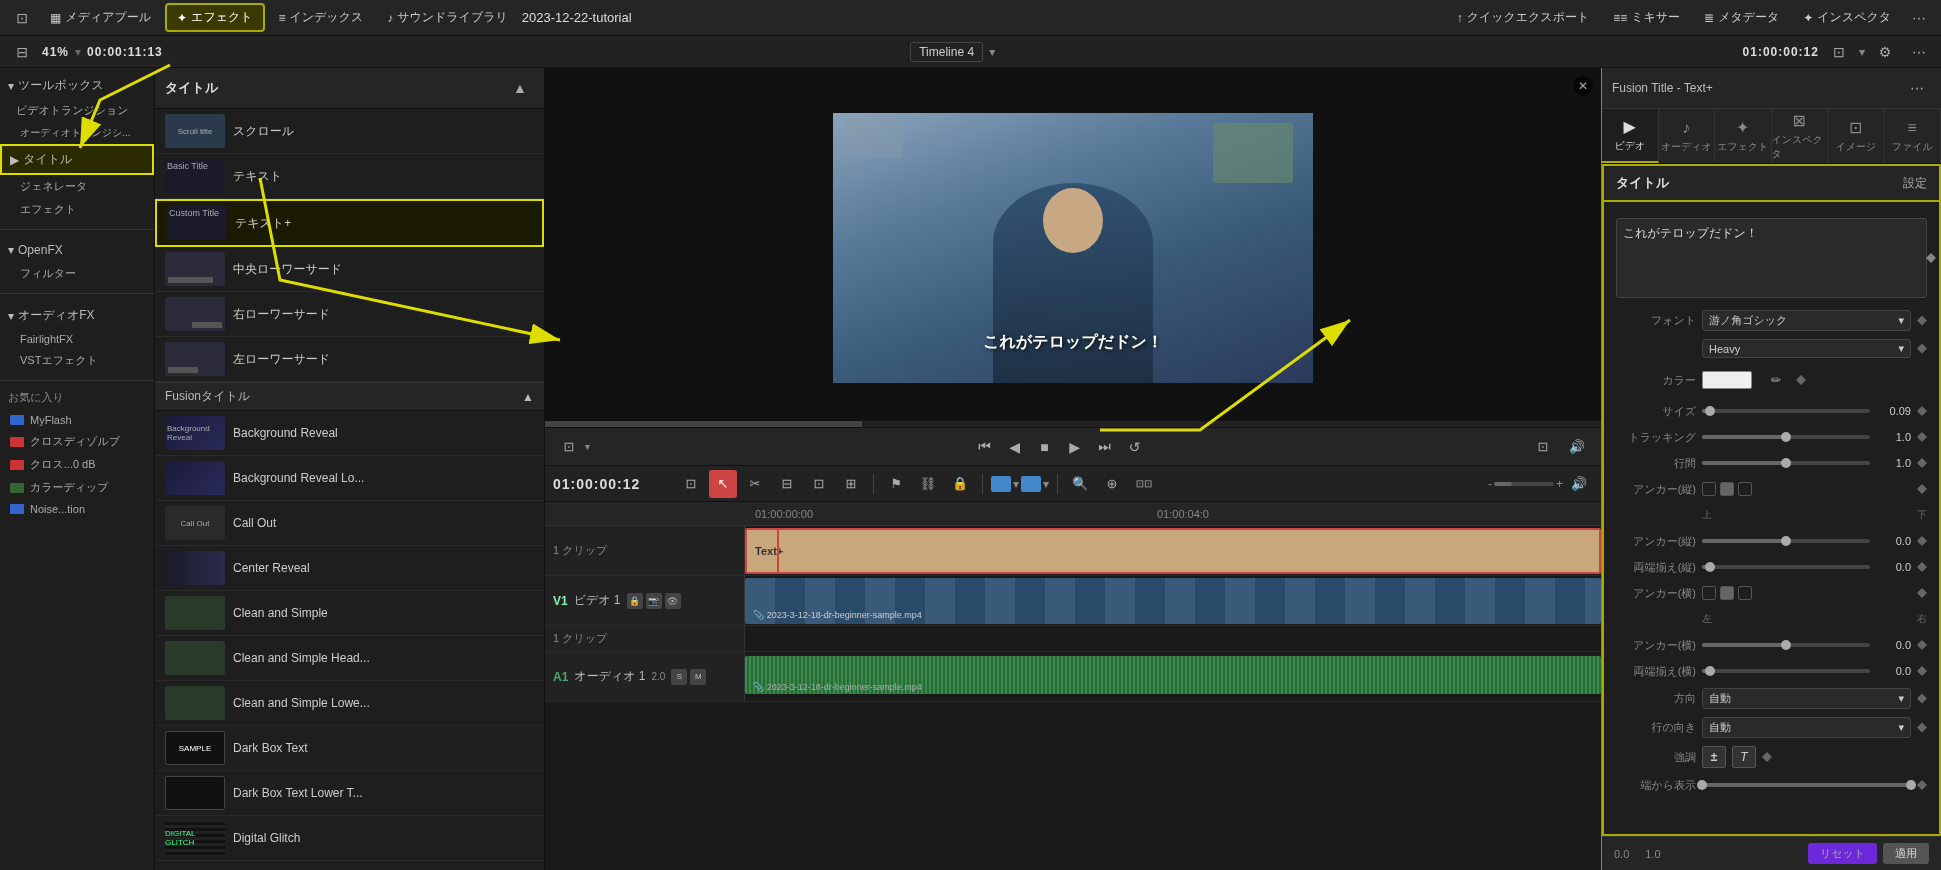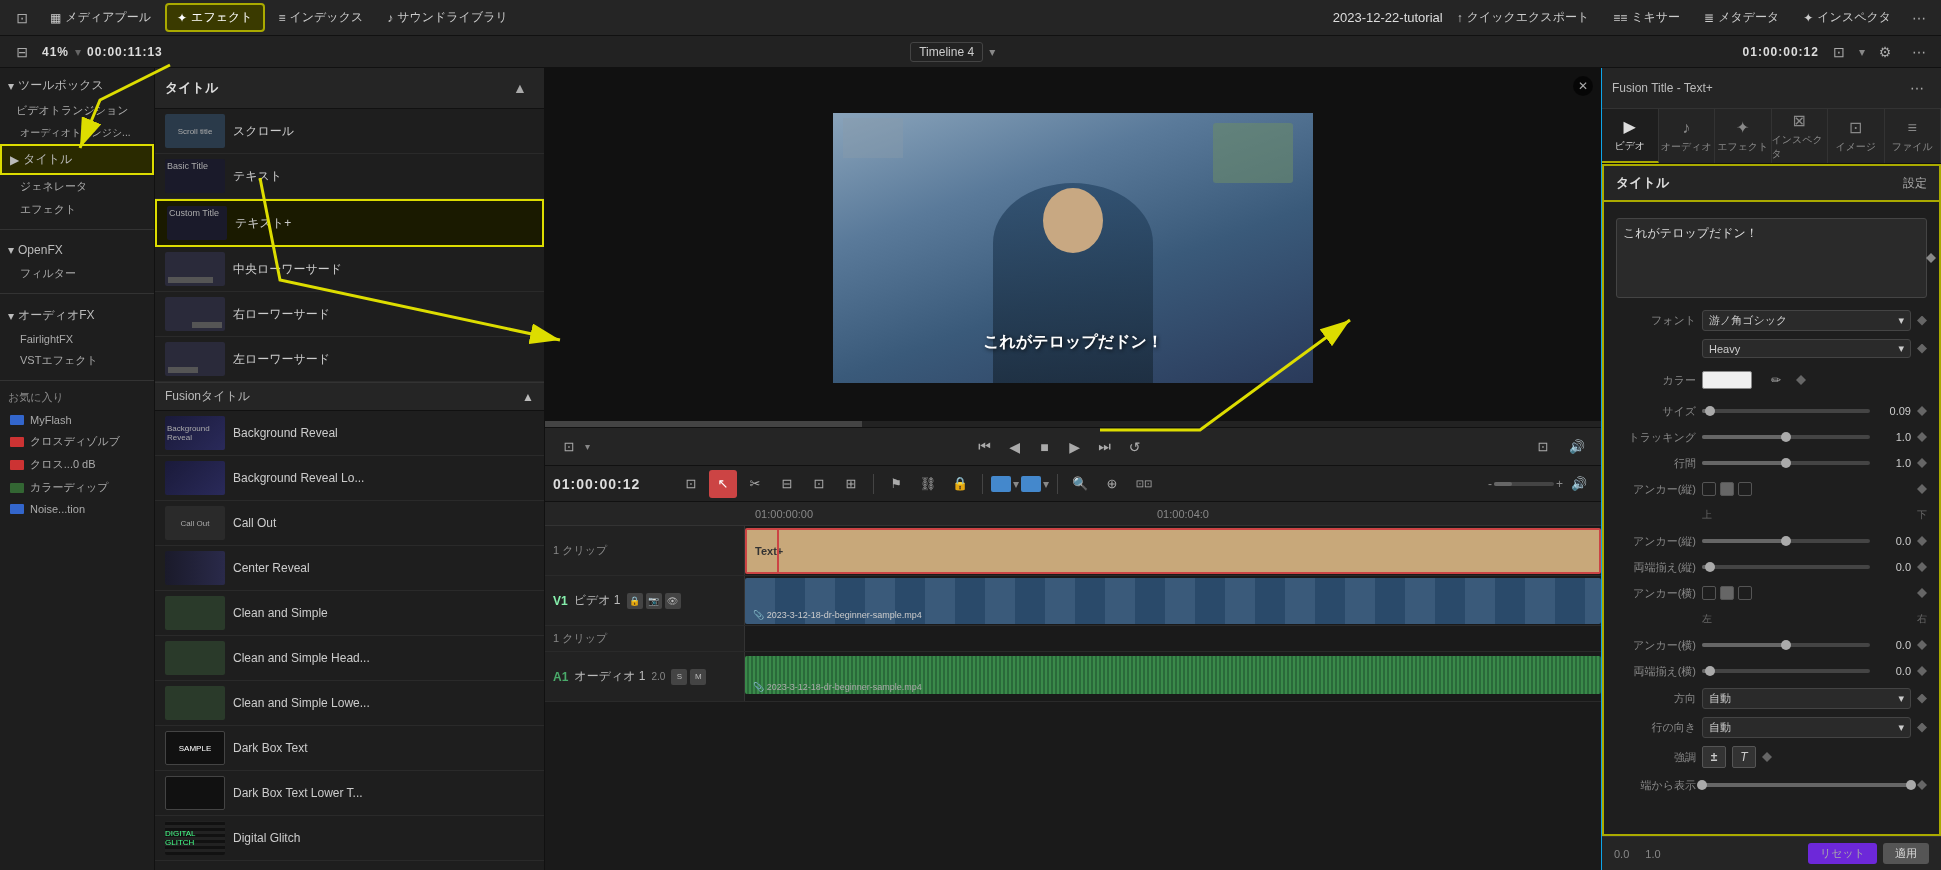--- a/index.html
+++ b/index.html
@@ -37,21 +37,21 @@
       font-size: 12px;
       white-space: nowrap;
     }
     .top-bar-btn.active {
       background: #3a3a00;
       border: 1px solid #aaaa00;
       color: #fff;
     }
     .top-bar-title {
       flex: 1;
-      text-align: right;
+      text-align: left;
       color: #ddd;
       font-size: 13px;
       font-weight: 500;
     }
     .top-bar-right {
       display: flex;
       align-items: center;
       gap: 4px;
     }
     .icon-btn {

